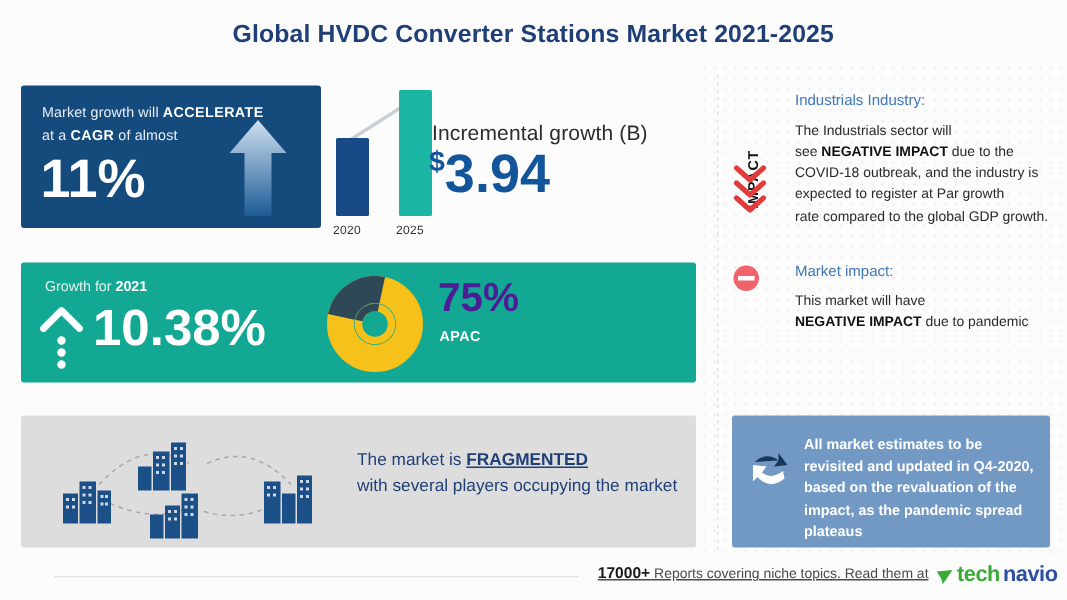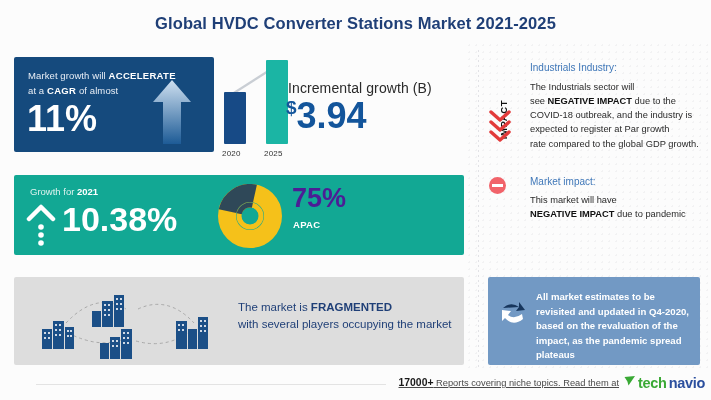--- a/index.html
+++ b/index.html
@@ -77,21 +77,21 @@
   
   .panel-frag{
     position:absolute;left:14px;top:277px;width:450px;height:88px;
     background:#dddddd;border-radius:2px;
   }
   .frag-art{position:absolute;left:14px;top:6px;width:200px;height:78px;}
   .frag-text{
     position:absolute;left:224px;top:22px;width:215px;
     font-size:11.5px;color:#1f3f77;line-height:1.45;
   }
-  .frag-text b{font-weight:bold;}
+  .frag-text b{font-weight:bold;text-decoration:underline;}
 
   
   .impact-word{
     position:absolute;left:-16px;top:62px;width:66px;
     transform:rotate(-90deg);
     font-size:9.5px;font-weight:bold;letter-spacing:.6px;color:#111;
     text-align:center;
   }
   .impact-rail{position:absolute;left:486px;top:52px;width:26px;height:130px;}
   .chevrons{position:absolute;left:488px;top:108px;width:24px;height:34px;}
@@ -122,21 +122,21 @@
     font-size:9.6px;line-height:1.52;font-weight:bold;color:#ffffff;
   }
 
   
   .footline{position:absolute;left:36px;top:384px;width:350px;height:1px;background:#e3e3e3;}
   .foot{
     position:absolute;right:92px;top:377px;
     font-size:9.3px;color:#4a4a4a;white-space:nowrap;text-decoration:underline;
   }
   .foot b{font-weight:bold;color:#1a1a1a;font-size:10.4px;}
-  .logo{position:absolute;right:6px;top:375px;height:16px;display:flex;align-items:flex-start;gap:2px;}
+  .logo{position:absolute;right:6px;top:375px;height:16px;display:flex;align-items:flex-end;gap:2px;}
   .logo-mark{width:12px;height:12px;}
   .logo-tech{font-size:14.5px;font-weight:bold;color:#3aa935;letter-spacing:-.3px;}
   .logo-navio{font-size:14.5px;font-weight:bold;color:#2b4f9e;letter-spacing:-.3px;}
 </style>
 </head>
 <body>
 
 <div class="canvas">
 
   <div class="dots"></div>

